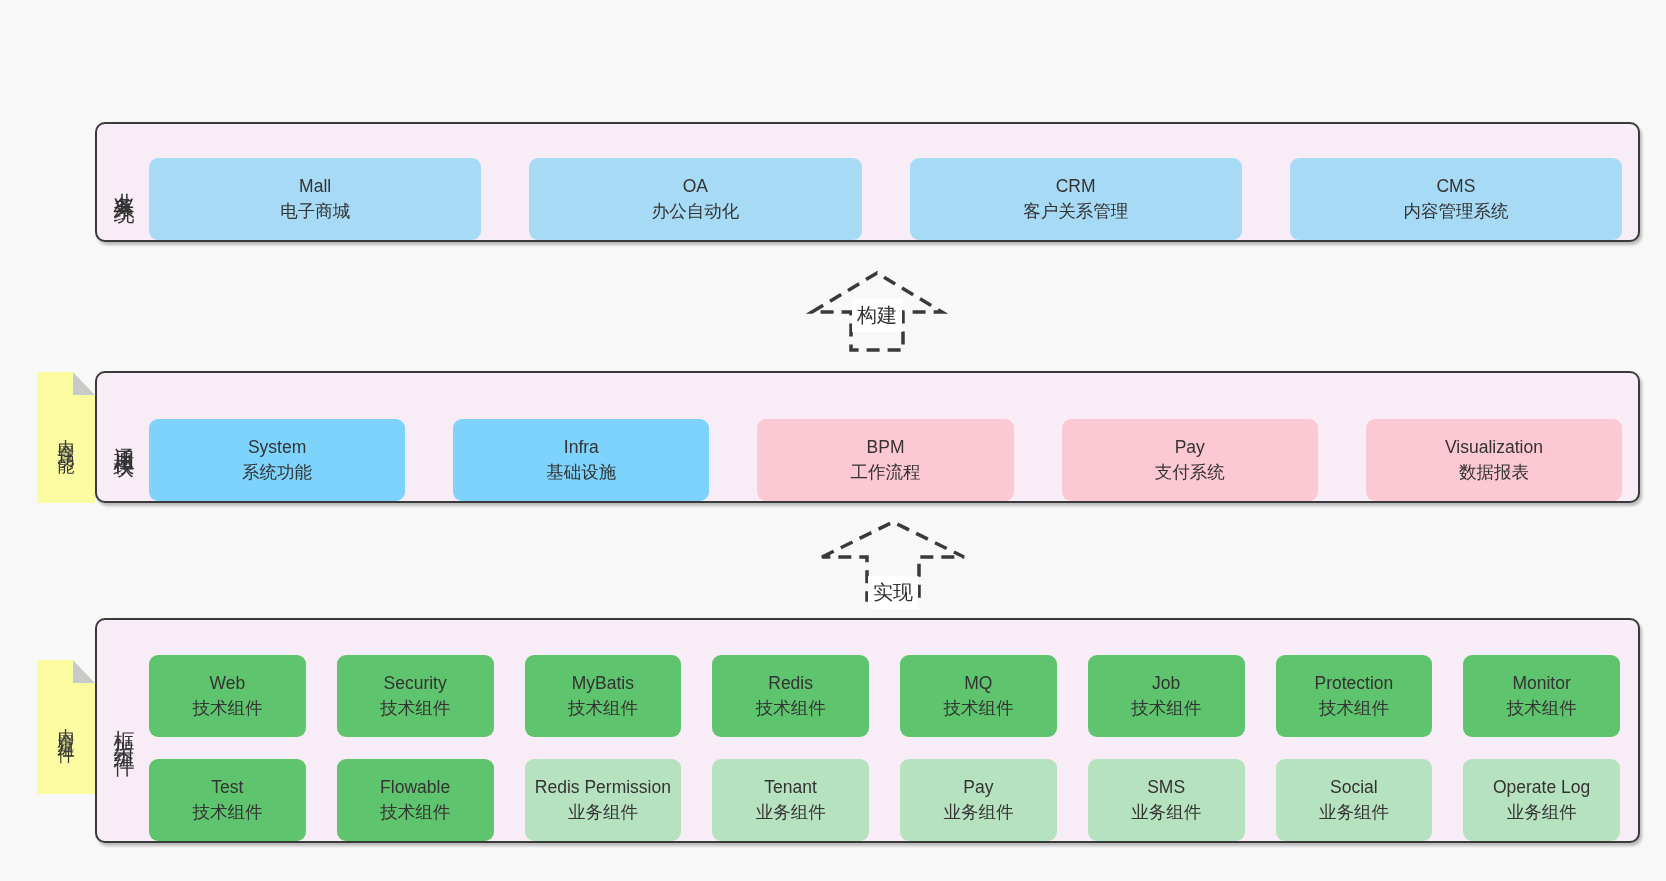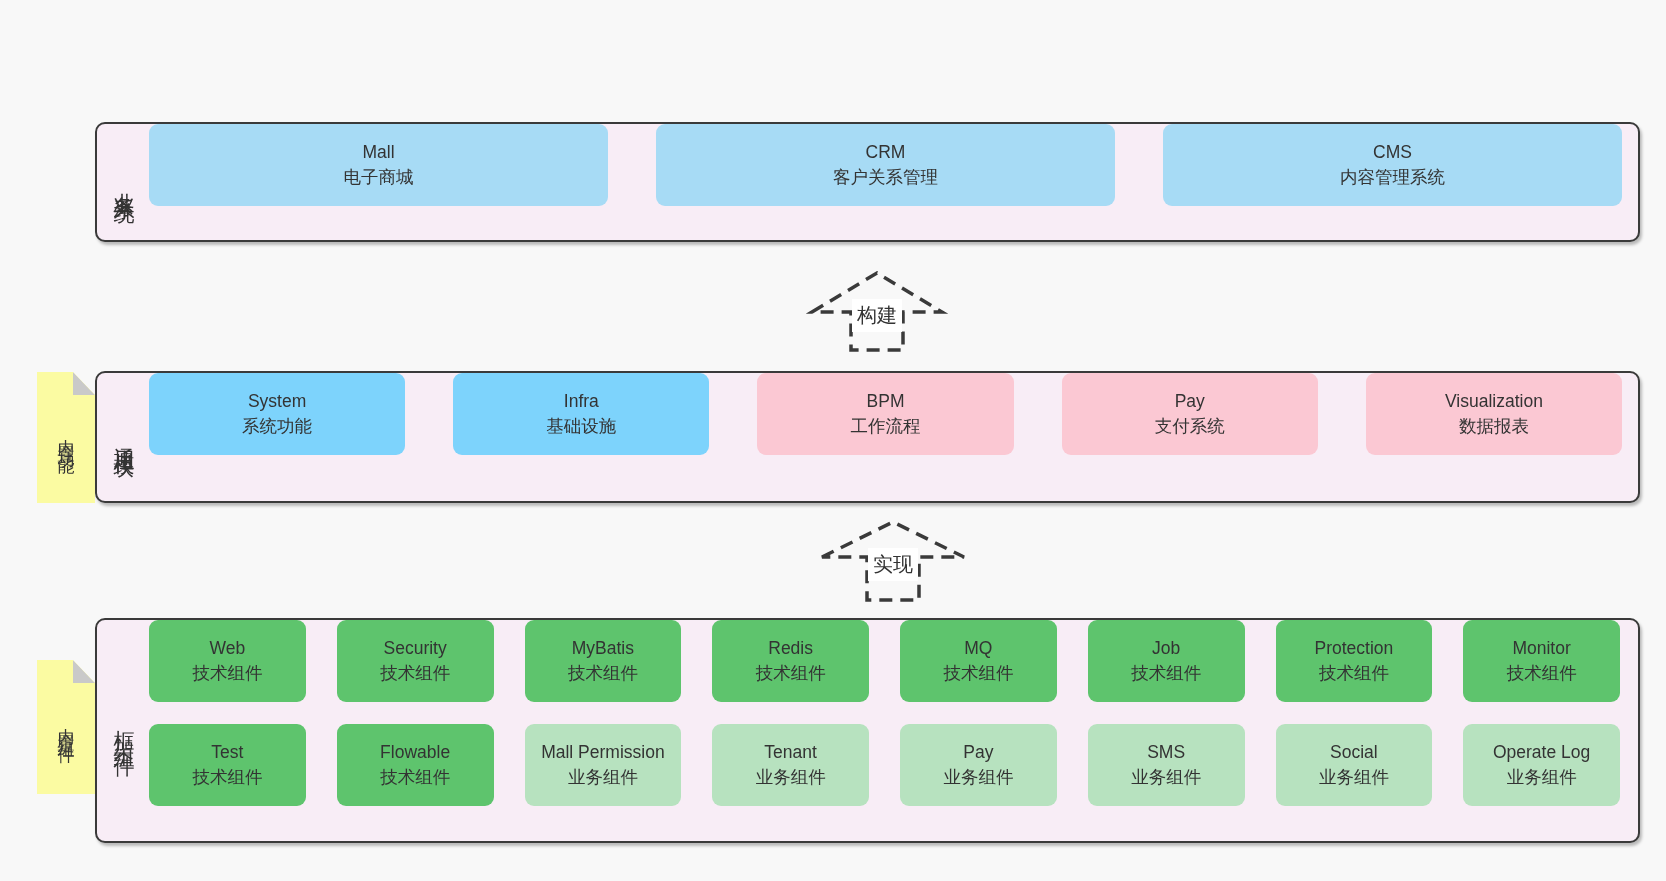--- a/index.html
+++ b/index.html
@@ -19,22 +19,22 @@
   #sec-business{top:122px;height:120px;}
   #sec-modules{top:371px;height:132px;}
   #sec-components{top:618px;height:225px;}
   .v-label{
     position:absolute;left:13px;top:50%;transform:translateY(-50%);
     writing-mode:vertical-rl;text-orientation:upright;
     font-size:21px;letter-spacing:3px;color:#333;white-space:nowrap;
   }
   #sec-components .v-label{letter-spacing:9px;}
   
-  .row6{height:100%;margin-left:52px;margin-right:16px;display:flex;gap:48px;align-items:flex-start;}
-  .rows-wrap{height:100%;margin-left:52px;margin-right:18px;display:flex;flex-direction:column;justify-content:flex-start;gap:22px;}
+  .row6{height:100%;margin-left:52px;margin-right:16px;display:flex;gap:48px;align-items:flex-end;}
+  .rows-wrap{height:100%;margin-left:52px;margin-right:18px;display:flex;flex-direction:column;justify-content:flex-end;gap:22px;}
   .row8{display:flex;gap:31px;}
   .box{
     flex:1;height:82px;border-radius:9px;
     display:flex;flex-direction:column;justify-content:center;
     text-align:center;font-size:17.5px;line-height:25px;color:#333;
     padding:2px 4px;box-sizing:border-box;
   }
   .blue{background:#a7dbf5;}
   .red{background:#7dd3fc;}
   .pink{background:#fbc8d3;}
@@ -60,31 +60,35 @@
   .arrow{position:absolute;z-index:1;}
   #arrow-build{left:790px;top:256px;}
   #arrow-implement{left:806px;top:505px;}
   .arrow polygon{fill:none;stroke:#3a3a3a;stroke-width:3.5;stroke-dasharray:13 8;}
   .arrow-label{
     position:absolute;z-index:3;background:#ffffff;
     font-size:20px;color:#333;padding:3px 5px;white-space:nowrap;
     transform:translateX(-50%);
   }
   #arrow-build-label{left:877px;top:299px;}
-  #arrow-implement-label{left:893px;top:548px;}
+  #arrow-implement-label{left:893px;top:576px;}
 </style>
 </head>
 <body>
 
 <div class="container" id="sec-business">
   <div class="v-label">业务系统</div>
   <div class="row6">
     <div class="box blue">
       <div>Mall</div>
       <div>电子商城</div>
+    </div>
+    <div class="box blue">
+      <div>OA</div>
+      <div>办公自动化</div>
     </div>
     <div class="box blue">
       <div>CRM</div>
       <div>客户关系管理</div>
     </div>
     <div class="box blue">
       <div>CMS</div>
       <div>内容管理系统</div>
     </div>
   </div>
@@ -174,21 +178,21 @@
     <div class="row8">
       <div class="box green">
         <div>Test</div>
         <div>技术组件</div>
       </div>
       <div class="box green">
         <div>Flowable</div>
         <div>技术组件</div>
       </div>
       <div class="box light">
-        <div>Mall Permission</div>
+        <div>Redis Permission</div>
         <div>业务组件</div>
       </div>
       <div class="box light">
         <div>Tenant</div>
         <div>业务组件</div>
       </div>
       <div class="box light">
         <div>Pay</div>
         <div>业务组件</div>
       </div>

